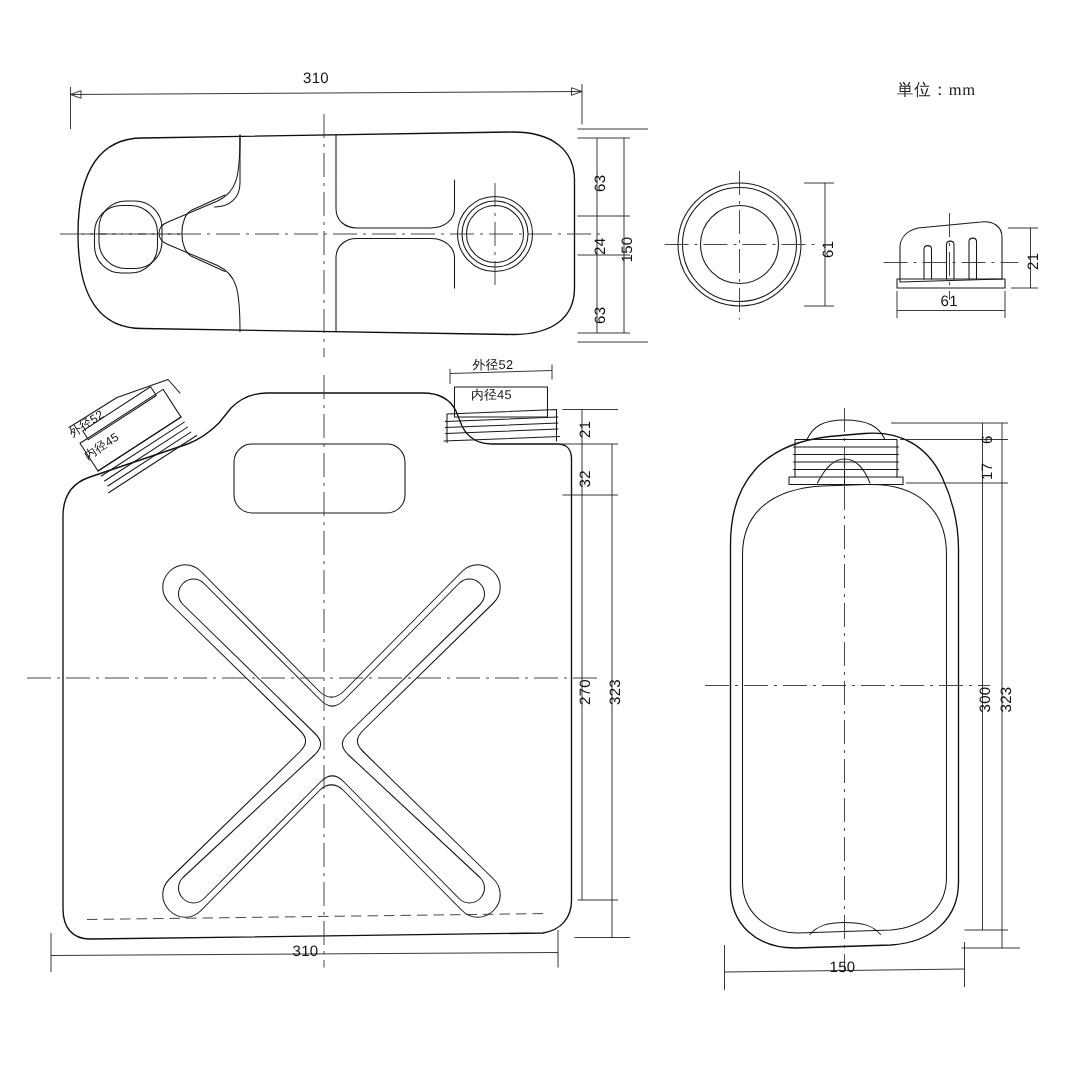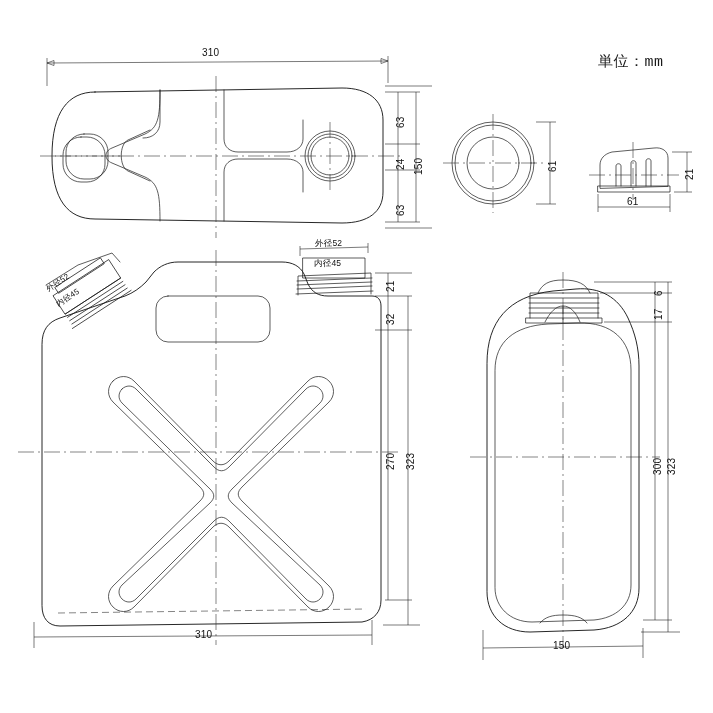--- a/index.html
+++ b/index.html
@@ -19,25 +19,25 @@
     position: absolute;
     left: 0;
     top: 0;
     width: 713px;
     height: 713px;
   }
   .unit-note {
     position: absolute;
     left: 598px;
     top: 52px;
-    font-size: 15px;
+    font-size: 11px;
     color: #1a1a1a;
     letter-spacing: 0.5px;
     white-space: nowrap;
-    font-family: Liberation Mono, monospace;
+    font-family: Liberation Serif, serif;
   }
   .dim {
     position: absolute;
     font-size: 10px;
     color: #111111;
     font-family: "Liberation Sans", sans-serif;
     white-space: nowrap;
     letter-spacing: 0.2px;
   }
   .dim.vert {

